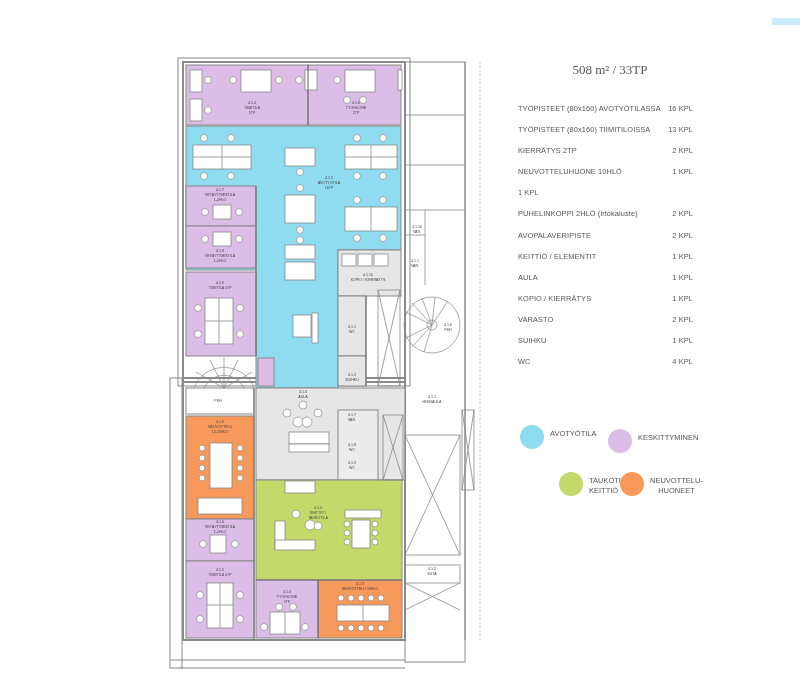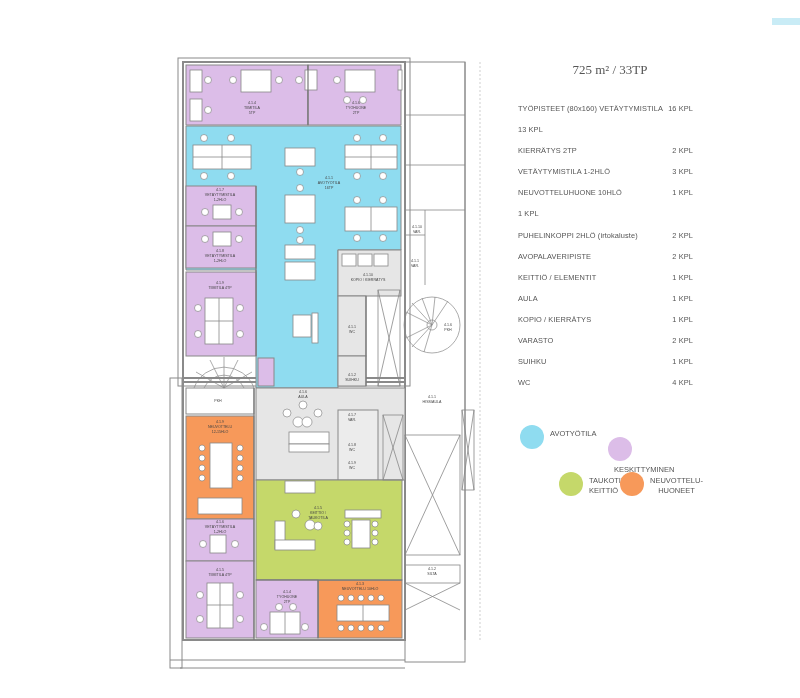--- a/index.html
+++ b/index.html
@@ -315,38 +315,35 @@
     <text x="287" y="598">TYÖHUONE</text>
     <text x="287" y="603">2TP</text>
     <text x="360" y="585">4.1.3</text>
     <text x="360" y="590">NEUVOTTELU 10HLÖ</text>
   </g>
 </svg>
 
 <div class="corner-bar"></div>
 
 <div class="legend-title">
-  <div class="area">725 m² / 33TP</div>
+  <div class="area">508 m² / 33TP</div>
 </div>
 
 <div class="items">
   <div class="item">
-      <span>TYÖPISTEET (80x160) VETÄYTYMISTILA</span>
+      <span>TYÖPISTEET (80x160) AVOTYÖTILASSA</span>
       <span class="qty">16 KPL</span>
     </div>
   <div class="item">
+      <span>TYÖPISTEET (80x160) TIIMITILOISSA</span>
       <span class="qty">13 KPL</span>
     </div>
   <div class="item">
       <span>KIERRÄTYS 2TP</span>
       <span class="qty">2 KPL</span>
-    </div>
-  <div class="item">
-      <span>VETÄYTYMISTILA 1-2HLÖ</span>
-      <span class="qty">3 KPL</span>
     </div>
   <div class="item">
       <span>NEUVOTTELUHUONE 10HLÖ</span>
       <span class="qty">1 KPL</span>
     </div>
   <div class="item">
       <span class="qty">1 KPL</span>
     </div>
   <div class="item">
       <span>PUHELINKOPPI 2HLÖ (irtokaluste)</span>
@@ -382,21 +379,21 @@
     </div>
 </div>
 
 <div class="legend">
   <div class="lg" style="left:0;top:0;">
     <div class="dot" style="background:#8fdcf0;"></div>
     <div class="lbl">
         <div>AVOTYÖTILA</div>
       </div>
   </div>
-  <div class="lg" style="left:88px;top:12px;flex-direction:column;">
+  <div class="lg" style="left:88px;top:4px;">
     <div class="dot" style="background:#dcbde8;"></div>
     <div class="lbl">
         <div>KESKITTYMINEN</div>
       </div>
   </div>
   <div class="lg" style="left:0;top:47px;padding-left:39px;">
     <div class="dot" style="background:#c5d86a;"></div>
     <div class="lbl">
         <div>TAUKOTILA /</div>
         <div>KEITTIÖ</div>

